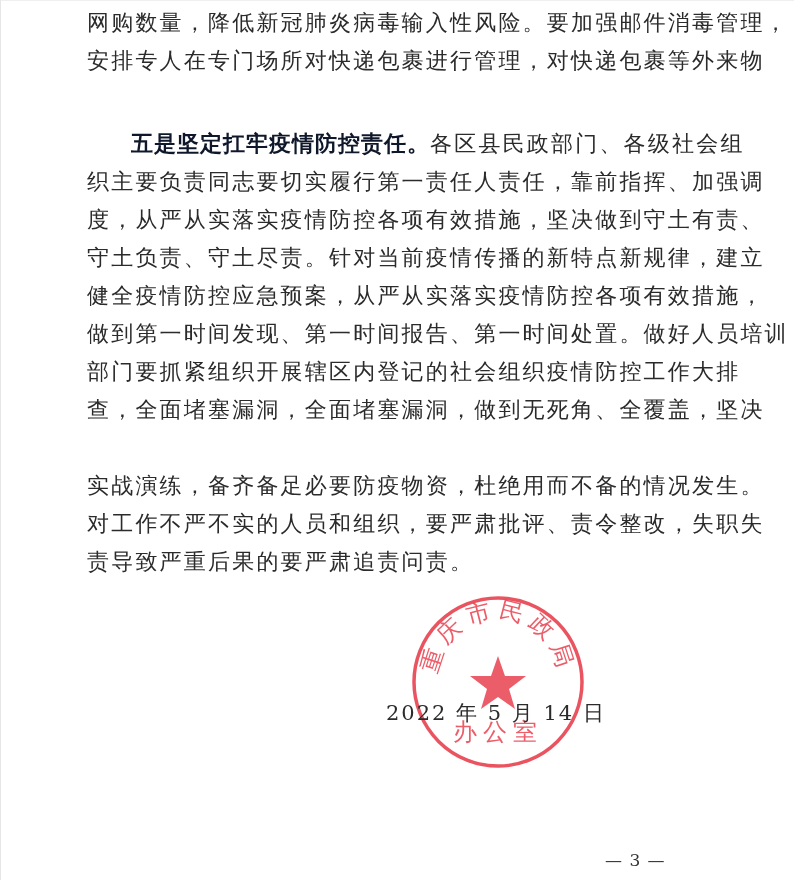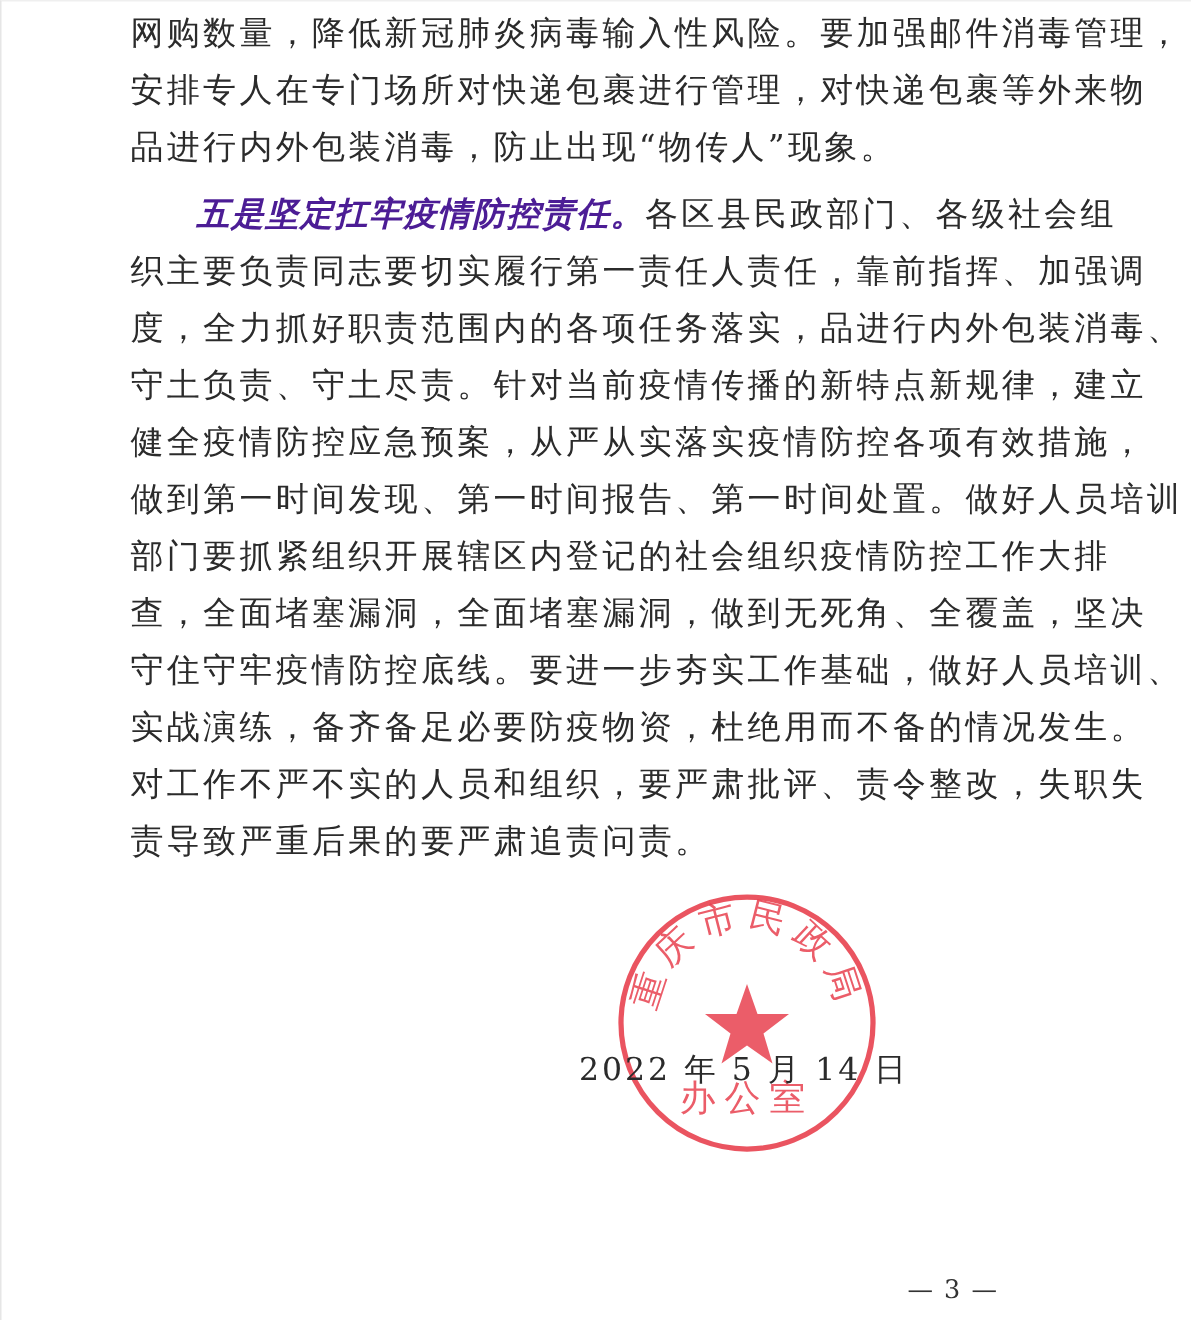--- a/index.html
+++ b/index.html
@@ -17,45 +17,43 @@
     border-top:1px solid #efefef;
     box-sizing:border-box;
   }
   .line {
     position:absolute; left:86px;
     font-size:22px; line-height:28px;
     letter-spacing:2.2px;
     white-space:nowrap;
     color:#2b2b2b;
   }
-  .bold { font-weight:bold; font-family:"DejaVu Sans","Liberation Sans",sans-serif; letter-spacing:1px; color:#4c1d95;font-style:italic; }
+  .bold { font-weight:bold; font-family:"DejaVu Sans","Liberation Sans",sans-serif; letter-spacing:1px; color:#0f172a; }
   .sig { position:absolute; font-size:21px; line-height:26px; letter-spacing:2px; color:#2b2b2b; white-space:nowrap; }
   .seal { position:absolute; left:409px; top:593px; width:176px; height:176px; }
   .pagenum { position:absolute; left:604px; top:849px; font-size:17px; color:#333; font-family:"DejaVu Serif",serif; white-space:nowrap; letter-spacing:1px; }
 </style>
 </head>
 <body>
 
 <div class="page">
 
   <div class="line" style="top:8px">网购数量，降低新冠肺炎病毒输入性风险。要加强邮件消毒管理，</div>
   <div class="line" style="top:46px">安排专人在专门场所对快递包裹进行管理，对快递包裹等外来物</div>
-  <div class="line" style="top:84px">品进行内外包装消毒，防止出现“物传人”现象。</div>
 
   <div class="line" style="top:129px; left:130px">
     <span class="bold">五是坚定扛牢疫情防控责任。</span><span>各区县民政部门、各级社会组</span>
   </div>
   <div class="line" style="top:167px">织主要负责同志要切实履行第一责任人责任，靠前指挥、加强调</div>
-  <div class="line" style="top:205px">度，全力抓好职责范围内的各项任务落实，品进行内外包装消毒、</div>
+  <div class="line" style="top:205px">度，从严从实落实疫情防控各项有效措施，坚决做到守土有责、</div>
   <div class="line" style="top:281px">健全疫情防控应急预案，从严从实落实疫情防控各项有效措施，</div>
   <div class="line" style="top:243px">守土负责、守土尽责。针对当前疫情传播的新特点新规律，建立</div>
   <div class="line" style="top:319px">做到第一时间发现、第一时间报告、第一时间处置。做好人员培训</div>
   <div class="line" style="top:357px">部门要抓紧组织开展辖区内登记的社会组织疫情防控工作大排</div>
   <div class="line" style="top:395px">查，全面堵塞漏洞，全面堵塞漏洞，做到无死角、全覆盖，坚决</div>
-  <div class="line" style="top:433px">守住守牢疫情防控底线。要进一步夯实工作基础，做好人员培训、</div>
   <div class="line" style="top:471px">实战演练，备齐备足必要防疫物资，杜绝用而不备的情况发生。</div>
   <div class="line" style="top:547px">责导致严重后果的要严肃追责问责。</div>
   <div class="line" style="top:509px">对工作不严不实的人员和组织，要严肃批评、责令整改，失职失</div>
 
   <svg class="seal" viewBox="0 0 176 176">
     <defs>
       <path id="arcTop" d="M 30 100 A 60 60 0 1 1 146 100"></path>
     </defs>
     <circle cx="88" cy="88" r="84" fill="none" stroke="#e8414f" stroke-width="3.5" opacity="0.9"></circle>
     <text font-size="24" fill="#e8414f" opacity="0.85" font-family="DejaVu Serif, serif" letter-spacing="6">

